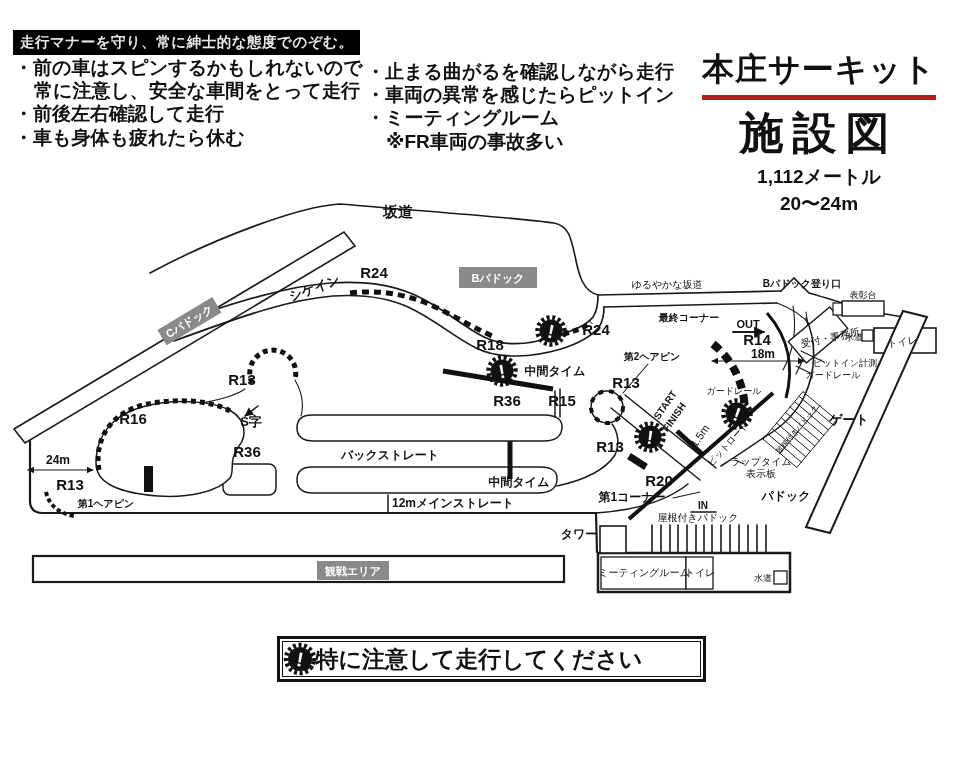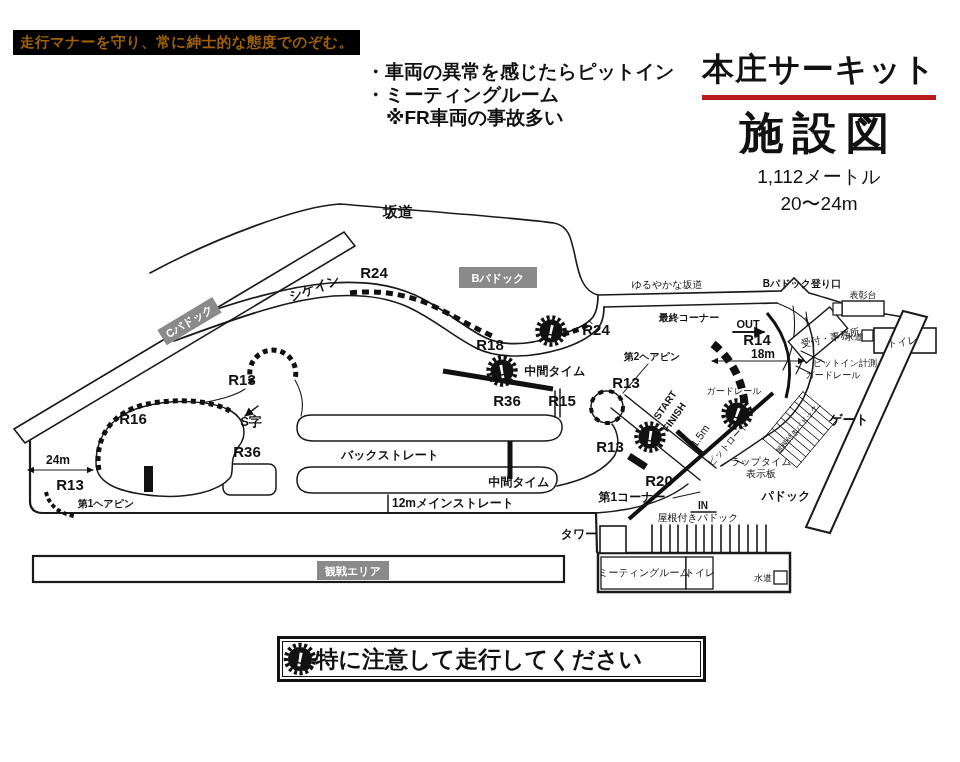--- a/index.html
+++ b/index.html
@@ -1,29 +1,29 @@
 <!DOCTYPE html>
 <html><head>
 <meta charset="utf-8">
 <style>
   html,body{margin:0;padding:0;background:#fff;}
   #page{position:relative;width:960px;height:762px;background:#fff;overflow:hidden;
         font-family:"Liberation Sans","DejaVu Sans",sans-serif;color:#111;}
   
-  .banner{position:absolute;left:13px;top:30px;background:#000;color:#a16207;
+  .banner{position:absolute;left:13px;top:30px;background:#000;color:#e5e5e5;
           font-size:14.5px;font-weight:bold;padding:3px 7px;letter-spacing:.5px;white-space:nowrap;}
   .bullets{position:absolute;font-size:19px;font-weight:600;line-height:1.22;white-space:nowrap;}
   .bullets.left{left:14px;top:56px;}
   .bullets.right{left:366px;top:60px;}
   .bullets .indent{padding-left:1.05em;}
   .titleblock{position:absolute;left:688px;top:48px;width:262px;text-align:center;}
   .titleblock .main{font-size:32px;font-weight:800;letter-spacing:1px;
                     border-bottom:5px solid #b91c1c;padding-bottom:3px;display:inline-block;white-space:nowrap;}
   .titleblock .sub{font-size:44px;font-weight:800;letter-spacing:9px;margin-top:4px;}
-  .titleblock .meta{font-size:19px;font-weight:400;line-height:1.3;margin-top:2px;}
+  .titleblock .meta{font-size:19px;font-weight:700;line-height:1.3;margin-top:2px;}
   
   svg{position:absolute;left:0;top:0;}
   svg text{font-family:"Liberation Sans","DejaVu Sans",sans-serif;fill:#111;}
   .rlbl{font-weight:bold;font-size:15px;text-anchor:middle;}
   .jp9{font-size:9px;text-anchor:middle;}
   .jp10{font-size:10px;text-anchor:middle;}
   .jp11{font-size:11px;text-anchor:middle;}
   .jp12{font-size:12px;text-anchor:middle;font-weight:600;}
   .jp13{font-size:13px;text-anchor:middle;font-weight:600;}
   .jp15{font-size:15px;text-anchor:middle;font-weight:600;}
@@ -39,21 +39,28 @@
   
   .legend{position:absolute;left:277px;top:636px;width:429px;height:46px;border:3px solid #111;box-sizing:border-box;}
   .legend-inner{position:absolute;inset:2px;border:1px solid #111;display:flex;align-items:center;gap:9px;padding-left:9px;box-sizing:border-box;}
   .legend-text{font-size:23px;font-weight:600;white-space:nowrap;}
 </style>
 </head>
 <body>
 <div id="page">
 
 <div class="banner">走行マナーを守り、常に紳士的な態度でのぞむ。</div>
+<div class="bullets left">
+  <div>・前の車はスピンするかもしれないので</div>
+  <div class="indent">常に注意し、安全な車間をとって走行</div>
+  <div>・前後左右確認して走行</div>
+  <div>・車も身体も疲れたら休む</div>
+</div>
 <div class="bullets right">
+  <div>・止まる曲がるを確認しながら走行</div>
   <div>・車両の異常を感じたらピットイン</div>
   <div>・ミーティングルーム</div>
   <div class="indent">※FR車両の事故多い</div>
 </div>
 <div class="titleblock">
   <div class="main">本庄サーキット</div>
   <div class="sub">施設図</div>
   <div class="meta">1,112メートル</div>
   <div class="meta">20〜24m</div>
 </div>

